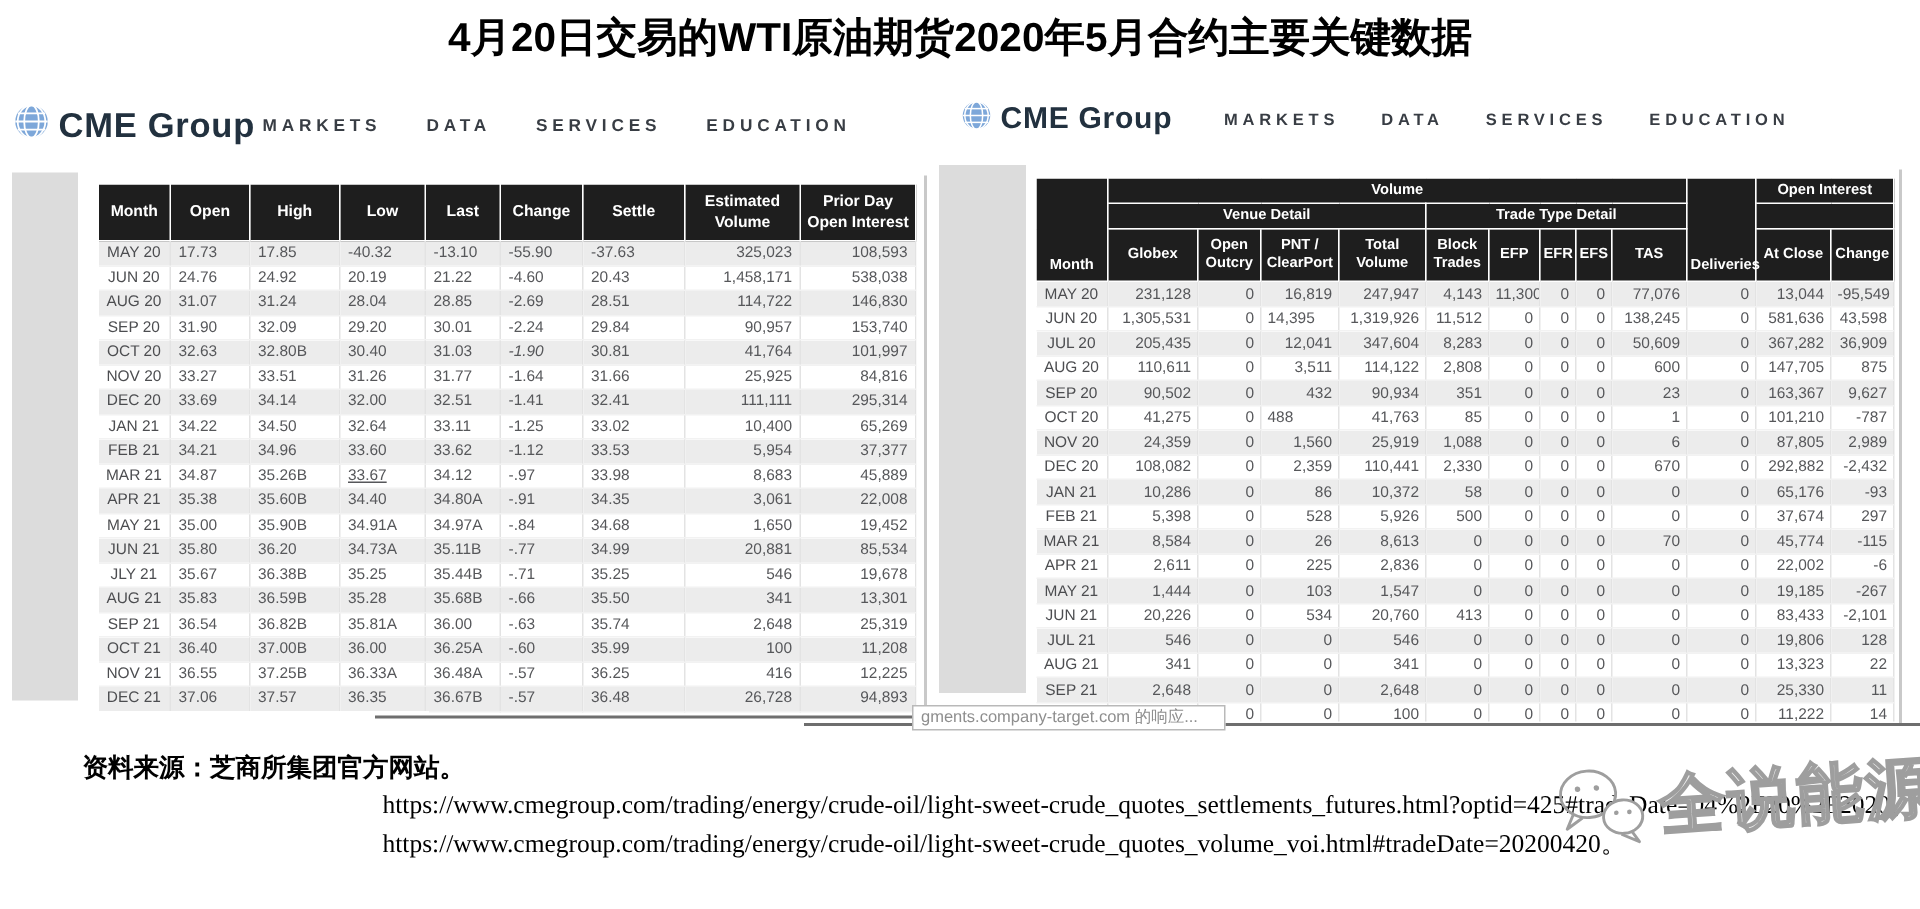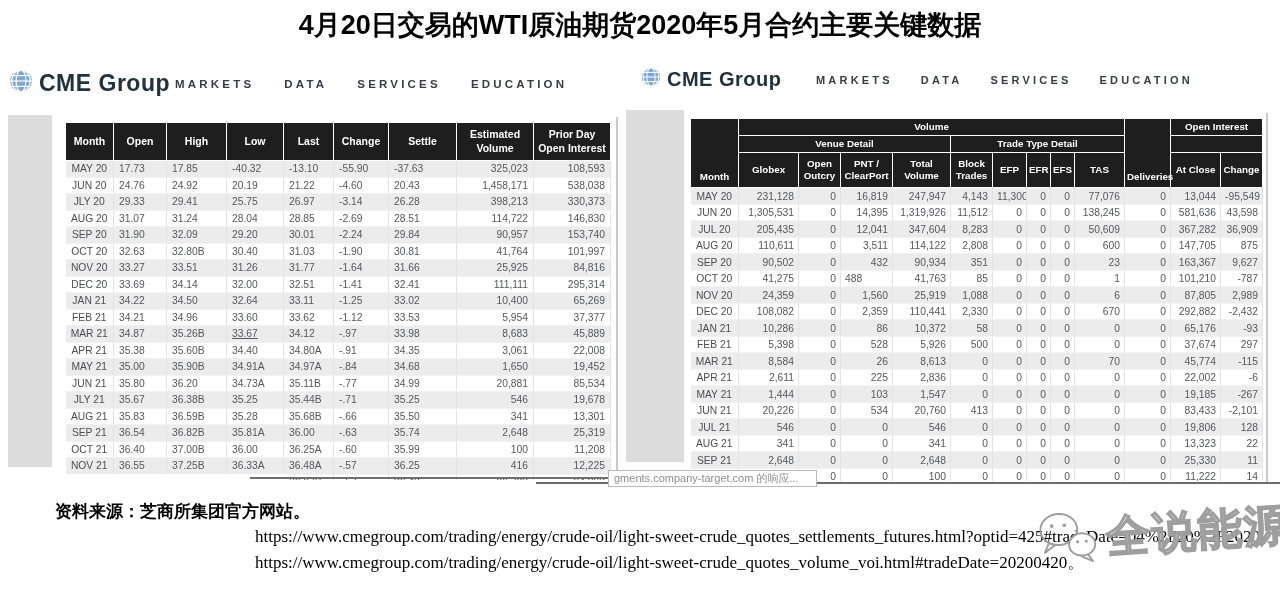--- a/index.html
+++ b/index.html
@@ -148,31 +148,20 @@
               <td style="text-align: left;">24.76</td>
               <td style="text-align: left;">24.92</td>
               <td style="text-align: left;">20.19</td>
               <td style="text-align: left;">21.22</td>
               <td style="text-align: left;">-4.60</td>
               <td style="text-align: left;">20.43</td>
               <td style="text-align: right;">1,458,171</td>
               <td style="text-align: right;">538,038</td>
             </tr>
             <tr>
-              <td class="mcol" style="text-align: center;">JLY 20</td>
-              <td style="text-align: left;">29.33</td>
-              <td style="text-align: left;">29.41</td>
-              <td style="text-align: left;">25.75</td>
-              <td style="text-align: left;">26.97</td>
-              <td style="text-align: left;">-3.14</td>
-              <td style="text-align: left;">26.28</td>
-              <td style="text-align: right;">398,213</td>
-              <td style="text-align: right;">330,373</td>
-            </tr>
-            <tr>
               <td class="mcol" style="text-align: center;">AUG 20</td>
               <td style="text-align: left;">31.07</td>
               <td style="text-align: left;">31.24</td>
               <td style="text-align: left;">28.04</td>
               <td style="text-align: left;">28.85</td>
               <td style="text-align: left;">-2.69</td>
               <td style="text-align: left;">28.51</td>
               <td style="text-align: right;">114,722</td>
               <td style="text-align: right;">146,830</td>
             </tr>
@@ -186,21 +175,21 @@
               <td style="text-align: left;">29.84</td>
               <td style="text-align: right;">90,957</td>
               <td style="text-align: right;">153,740</td>
             </tr>
             <tr>
               <td class="mcol" style="text-align: center;">OCT 20</td>
               <td style="text-align: left;">32.63</td>
               <td style="text-align: left;">32.80B</td>
               <td style="text-align: left;">30.40</td>
               <td style="text-align: left;">31.03</td>
-              <td style="text-align: left;">-1.90</td>
+              <td style="text-align: left; font-style: italic;">-1.90</td>
               <td style="text-align: left;">30.81</td>
               <td style="text-align: right;">41,764</td>
               <td style="text-align: right;">101,997</td>
             </tr>
             <tr>
               <td class="mcol" style="text-align: center;">NOV 20</td>
               <td style="text-align: left;">33.27</td>
               <td style="text-align: left;">33.51</td>
               <td style="text-align: left;">31.26</td>
               <td style="text-align: left;">31.77</td>
@@ -441,21 +430,21 @@
               <td style="text-align: right;">0</td>
               <td style="text-align: right;">77,076</td>
               <td style="text-align: right;">0</td>
               <td style="text-align: right;">13,044</td>
               <td style="text-align: right;">-95,549</td>
             </tr>
             <tr>
               <td class="mcol" style="text-align: center;">JUN 20</td>
               <td style="text-align: right;">1,305,531</td>
               <td style="text-align: right;">0</td>
-              <td style="text-align: right;">14,395</td>
+              <td style="text-align: left;">14,395</td>
               <td style="text-align: right;">1,319,926</td>
               <td style="text-align: right;">11,512</td>
               <td style="text-align: right;">0</td>
               <td style="text-align: right;">0</td>
               <td style="text-align: right;">0</td>
               <td style="text-align: right;">138,245</td>
               <td style="text-align: right;">0</td>
               <td style="text-align: right;">581,636</td>
               <td style="text-align: right;">43,598</td>
             </tr>

